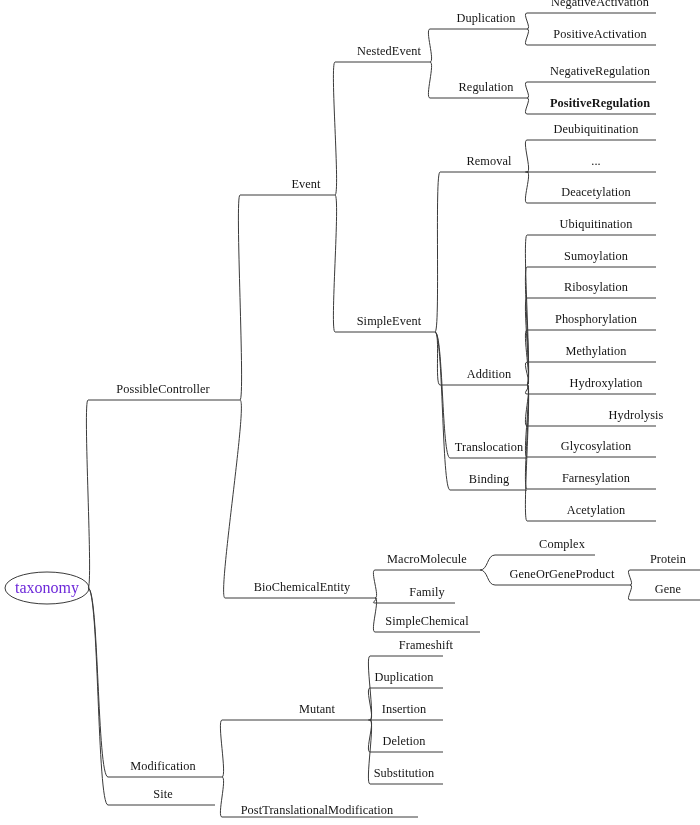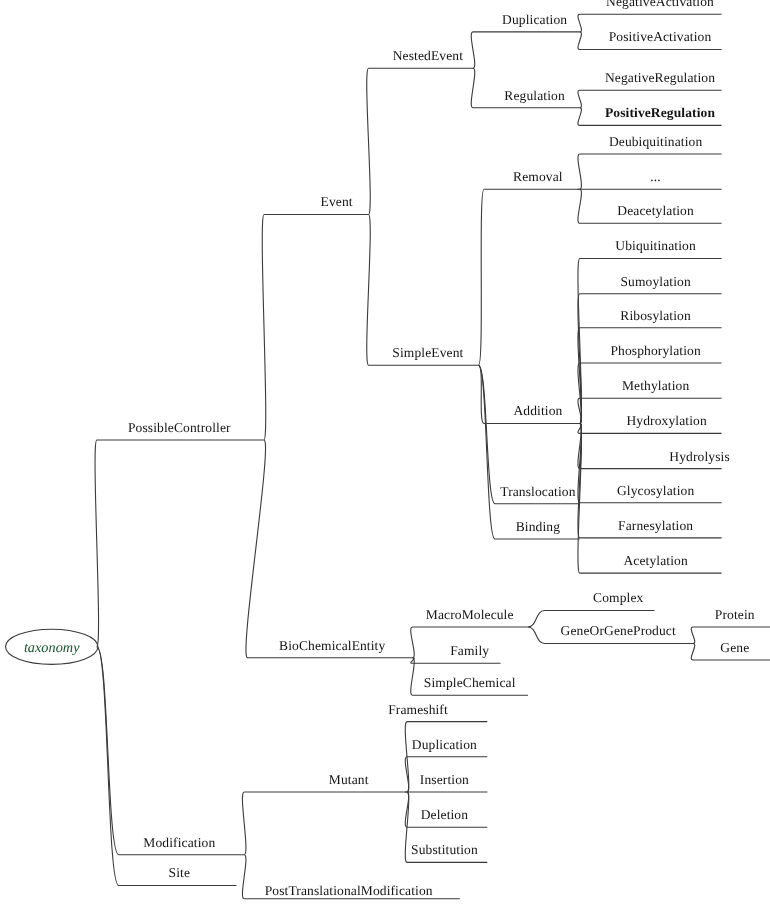--- a/index.html
+++ b/index.html
@@ -3,22 +3,22 @@
 <meta charset="utf-8">
 <style>
   html,body{margin:0;padding:0;background:#ffffff;}
   body{width:700px;height:825px;overflow:hidden;
        font-family:"Liberation Serif","DejaVu Serif",serif;color:#1a1a1a;}
   #stage{position:relative;width:700px;height:825px;}
   #tree{position:absolute;left:0;top:0;width:700px;height:825px;}
   .nodelabel{position:absolute;white-space:nowrap;font-size:12.3px;
              line-height:1;color:#141414;transform:translate(-50%,-100%);
              letter-spacing:.1px;}
-  .rootlabel{position:absolute;white-space:nowrap;font-size:13px;
-             line-height:1;color:#14532d;transform:translate(-50%,-50%);font-style:italic;}
+  .rootlabel{position:absolute;white-space:nowrap;font-size:16px;
+             line-height:1;color:#6d28d9;transform:translate(-50%,-50%);}
 </style>
 </head>
 <body>
 
 <div id="stage">
   <svg id="tree" viewBox="0 0 700 825" xmlns="http://www.w3.org/2000/svg" aria-hidden="true">
       <ellipse cx="47" cy="588" rx="42" ry="16" fill="none" stroke="#3a3a3a" stroke-width="1"></ellipse>
       <path d="M 88 588 C 93.5 588, 82.5 400, 88 400 L 240 400" fill="none" stroke="#3a3a3a" stroke-width="1"></path>
       <path d="M 240 400 C 245.5 400, 234.5 195, 240 195 L 335 195" fill="none" stroke="#3a3a3a" stroke-width="1"></path>
       <path d="M 335 195 C 340.5 195, 329.5 62, 335 62 L 430 62" fill="none" stroke="#3a3a3a" stroke-width="1"></path>
@@ -96,21 +96,21 @@
       <div class="nodelabel" style="left: 302px; top: 593px;">BioChemicalEntity</div>
       <div class="nodelabel" style="left: 427px; top: 565px;">MacroMolecule</div>
       <div class="nodelabel" style="left: 562px; top: 550px;">Complex</div>
       <div class="nodelabel" style="left: 562px; top: 580px;">GeneOrGeneProduct</div>
       <div class="nodelabel" style="left: 668px; top: 565px;">Protein</div>
       <div class="nodelabel" style="left: 668px; top: 595px;">Gene</div>
       <div class="nodelabel" style="left: 427px; top: 598px;">Family</div>
       <div class="nodelabel" style="left: 427px; top: 627px;">SimpleChemical</div>
       <div class="nodelabel" style="left: 163px; top: 772px;">Modification</div>
       <div class="nodelabel" style="left: 317px; top: 715px;">Mutant</div>
-      <div class="nodelabel" style="left: 380px; top: 651px;">Frameshift</div>
+      <div class="nodelabel" style="left: 426px; top: 651px;">Frameshift</div>
       <div class="nodelabel" style="left: 404px; top: 683px;">Duplication</div>
       <div class="nodelabel" style="left: 404px; top: 715px;">Insertion</div>
       <div class="nodelabel" style="left: 404px; top: 747px;">Deletion</div>
       <div class="nodelabel" style="left: 404px; top: 779px;">Substitution</div>
       <div class="nodelabel" style="left: 317px; top: 816px;">PostTranslationalModification</div>
       <div class="nodelabel" style="left: 163px; top: 800px;">Site</div>
     </div>
 </div>
 
 </body></html>

